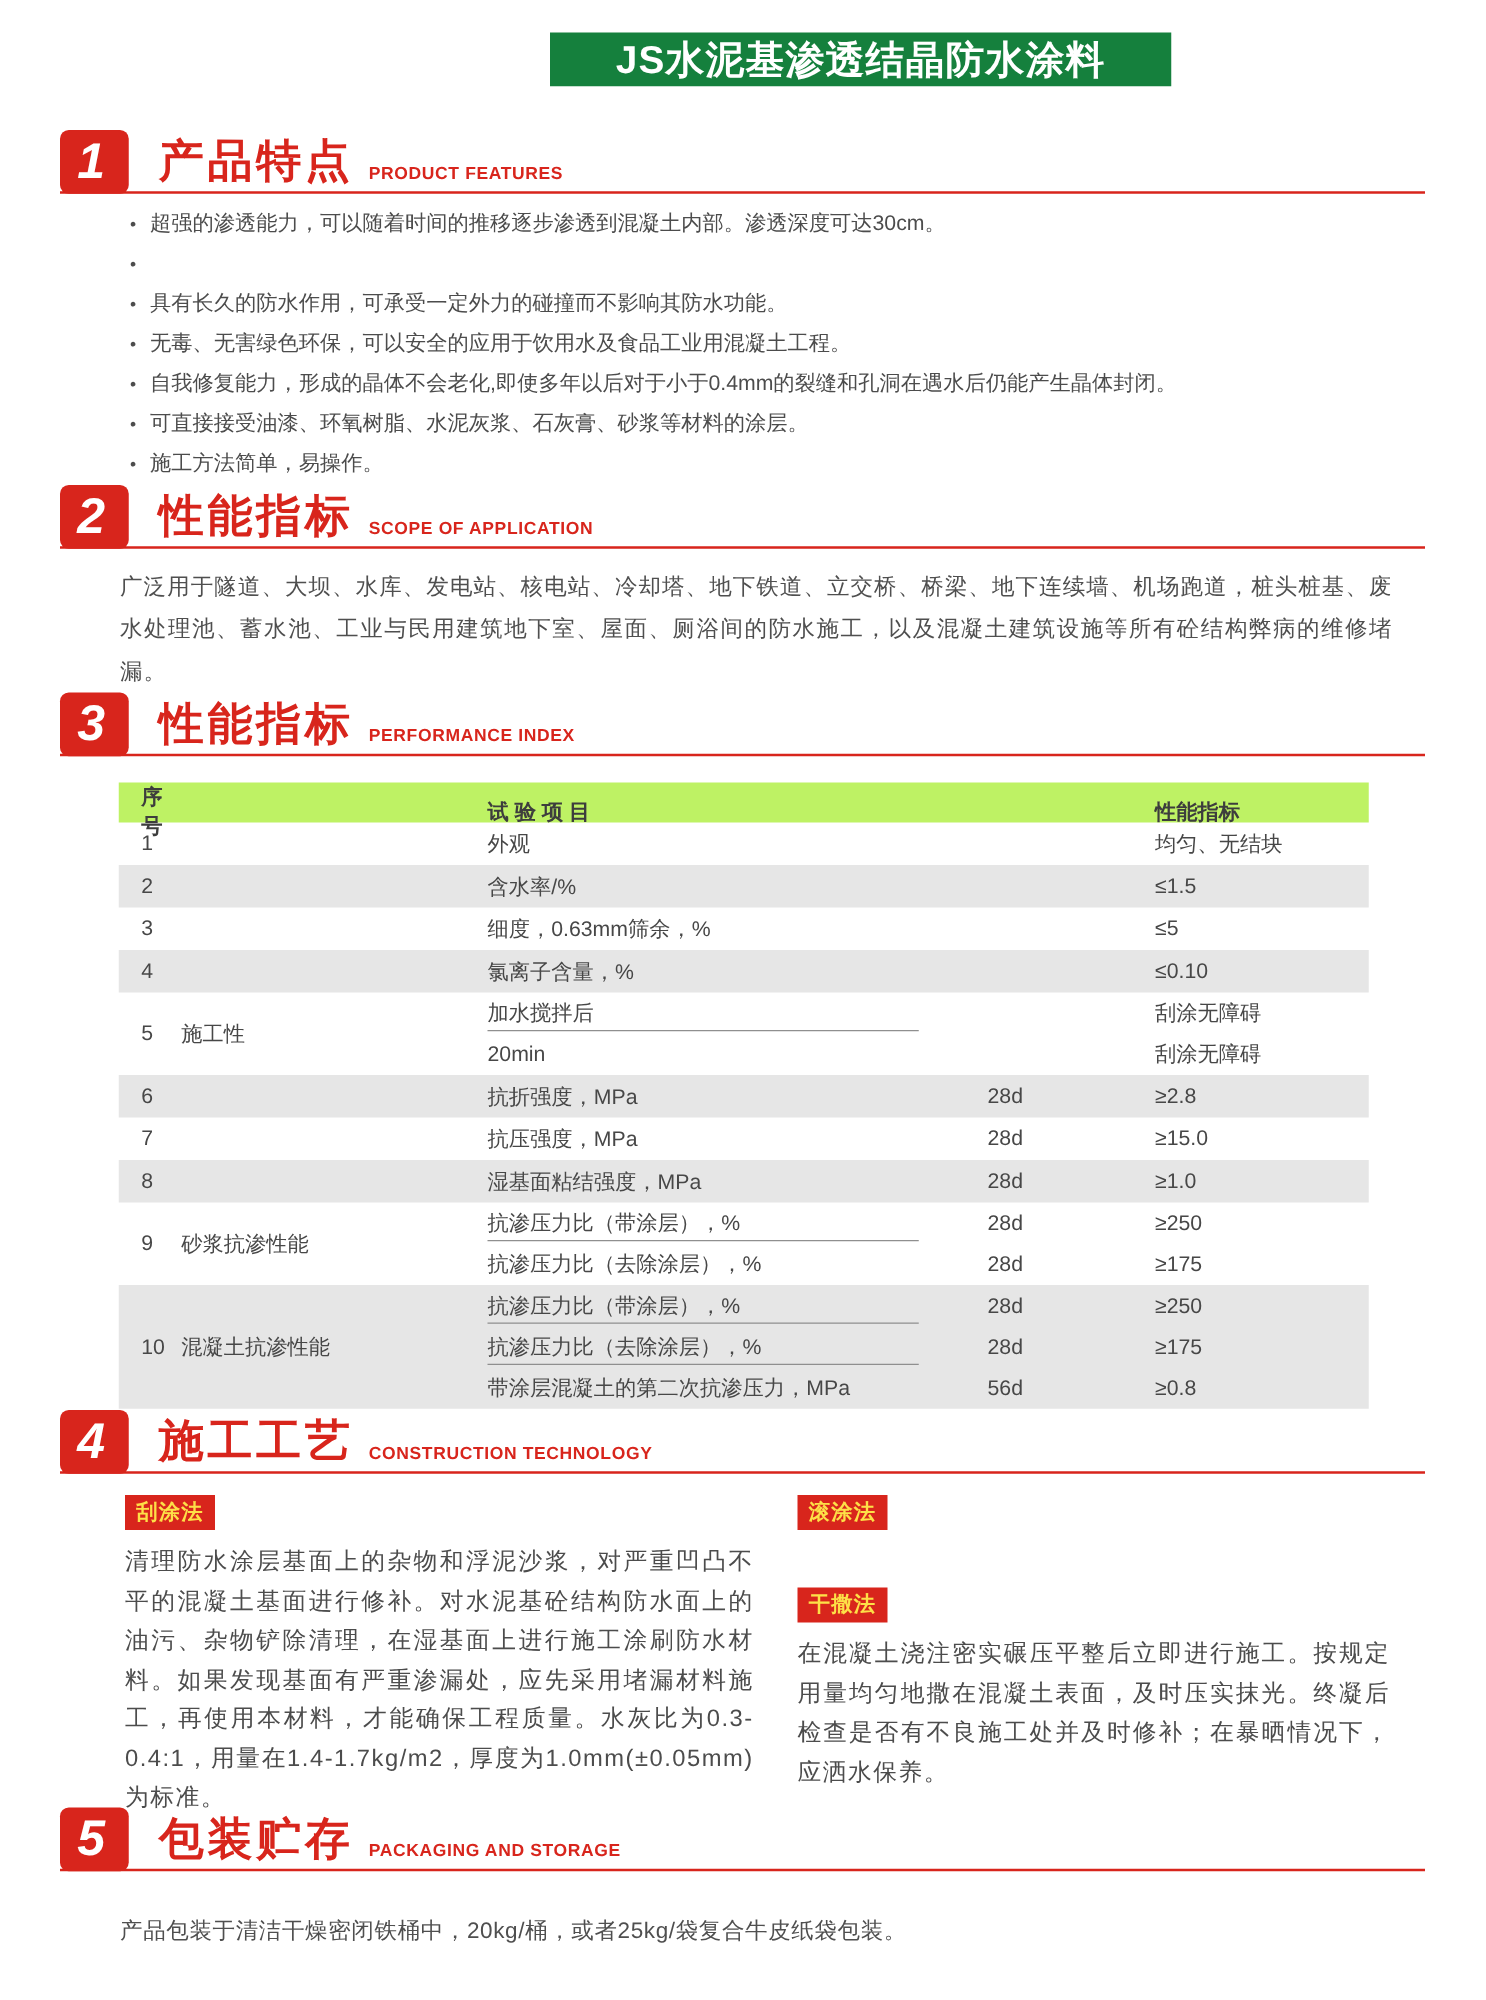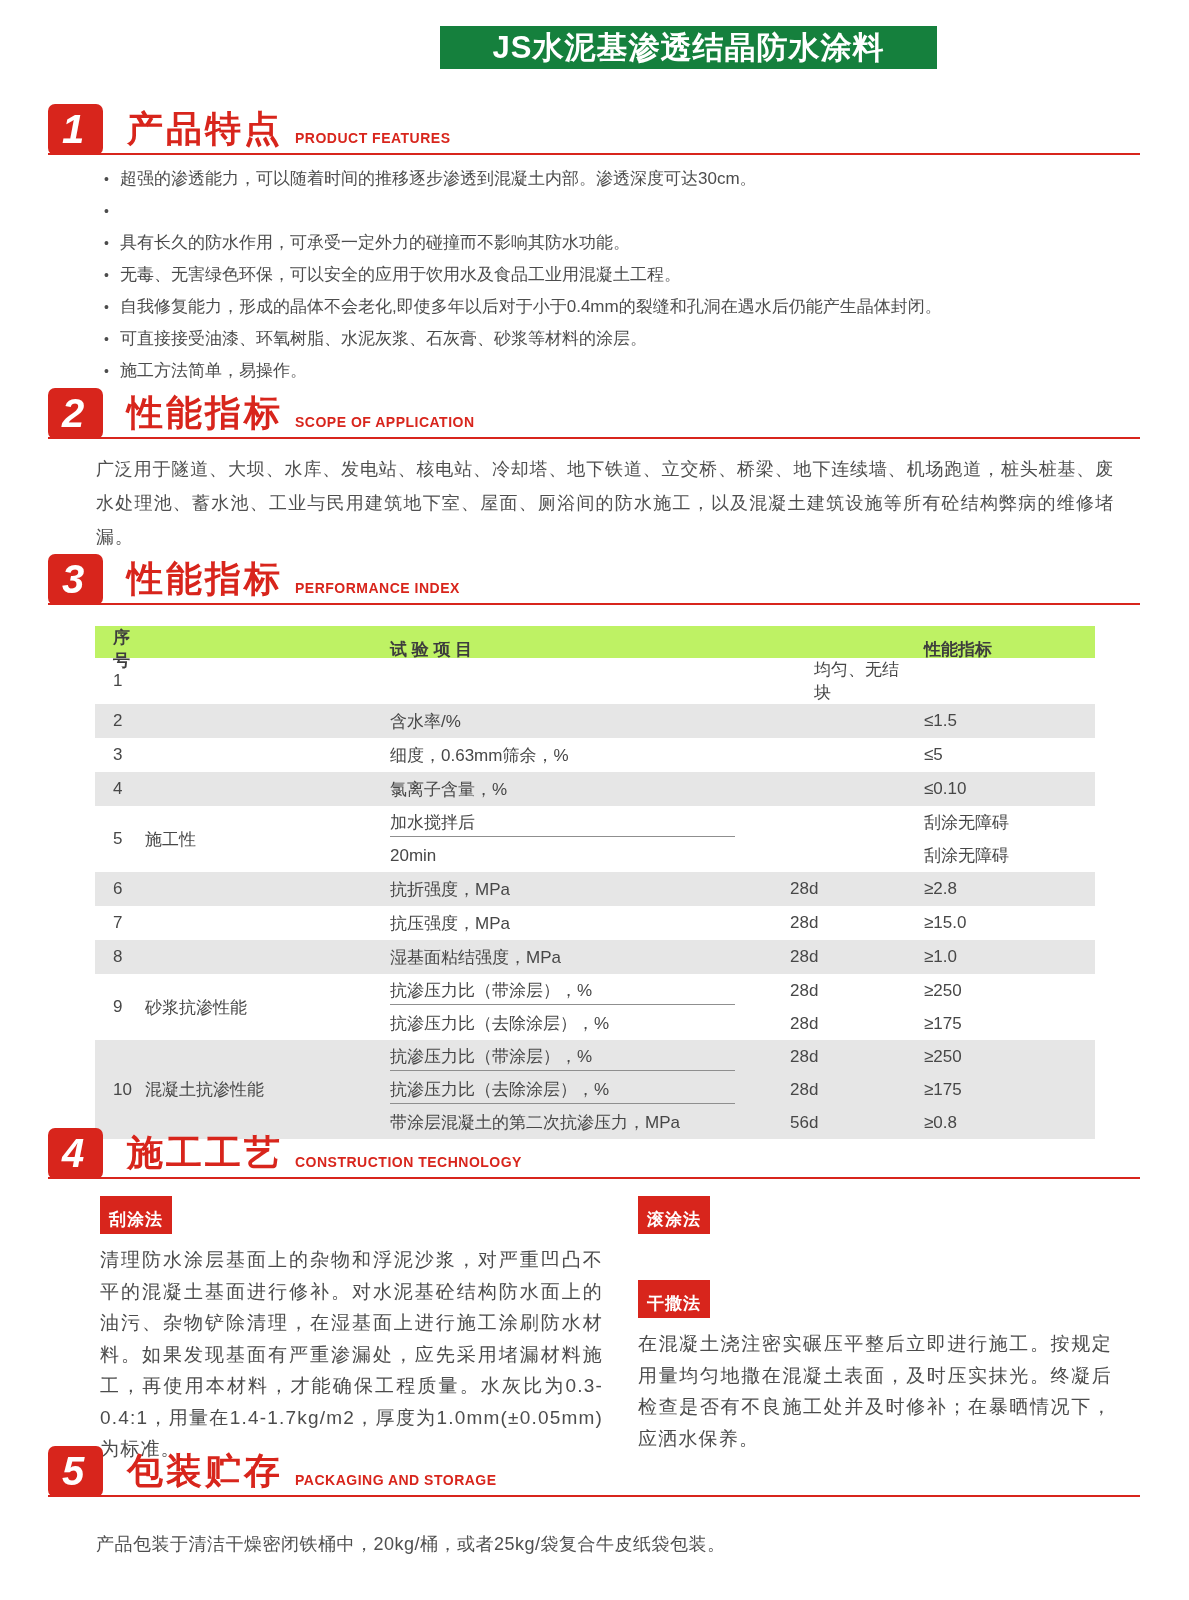--- a/index.html
+++ b/index.html
@@ -62,22 +62,22 @@
   .c-items .subrow:not(:last-child) .item-cell::after {
     content:""; position:absolute; left:0; bottom:-1px; width:345px; height:1px; background:#8f8f8f;
   }
   .c-age { color:#474747; }
   .c-val { padding-left:24px; }
   .thead .c-val { padding-left:24px; }
   
   .col-left  { position:absolute; left:100px; top:1196px; width:503px; }
   .col-right { position:absolute; left:638px; top:1196px; width:474px; }
   .method-badge {
-    display:inline-block; background:#d8251c; color:#ffffff; font-size:17px;
-    font-weight:bold; padding:12px 9px 3px 9px; letter-spacing:1px;
+    display:inline-block; background:#d8251c; color:#fde047; font-size:17px;
+    font-weight:bold; padding:2px 9px 3px 9px; letter-spacing:1px;
   }
   .method-body {
     margin-top:10px; font-size:19px; line-height:31.5px; letter-spacing:1.2px;
     color:#4c4c4c; text-align:justify;
   }
   .gap-roll { height:46px; }
 </style>
 </head>
 <body>
 
@@ -151,20 +151,21 @@
       <div class="c-val">性能指标</div>
     </div>
       </div>
   </div>
 
   <div class="trow">
     <div class="c-no">1</div>
     <div class="c-group"></div>
     <div class="c-items">
         <div class="subrow">
+      <div class="item-cell">外观</div>
       <div class="c-age"></div>
       <div class="c-val">均匀、无结块</div>
     </div>
       </div>
   </div>
 
   <div class="trow shaded">
     <div class="c-no">2</div>
     <div class="c-group"></div>
     <div class="c-items">

